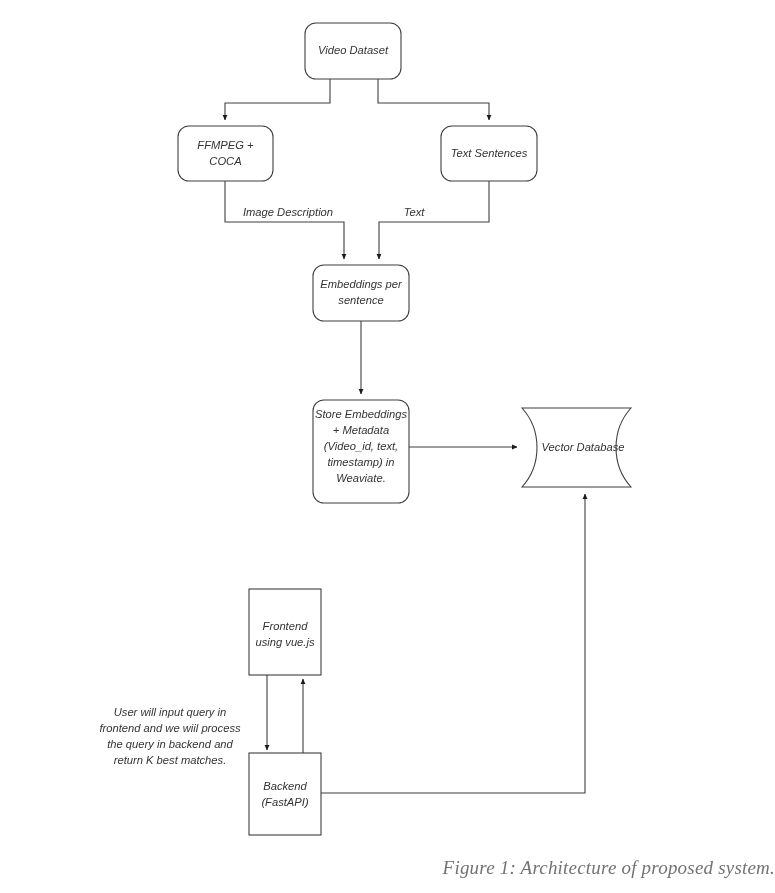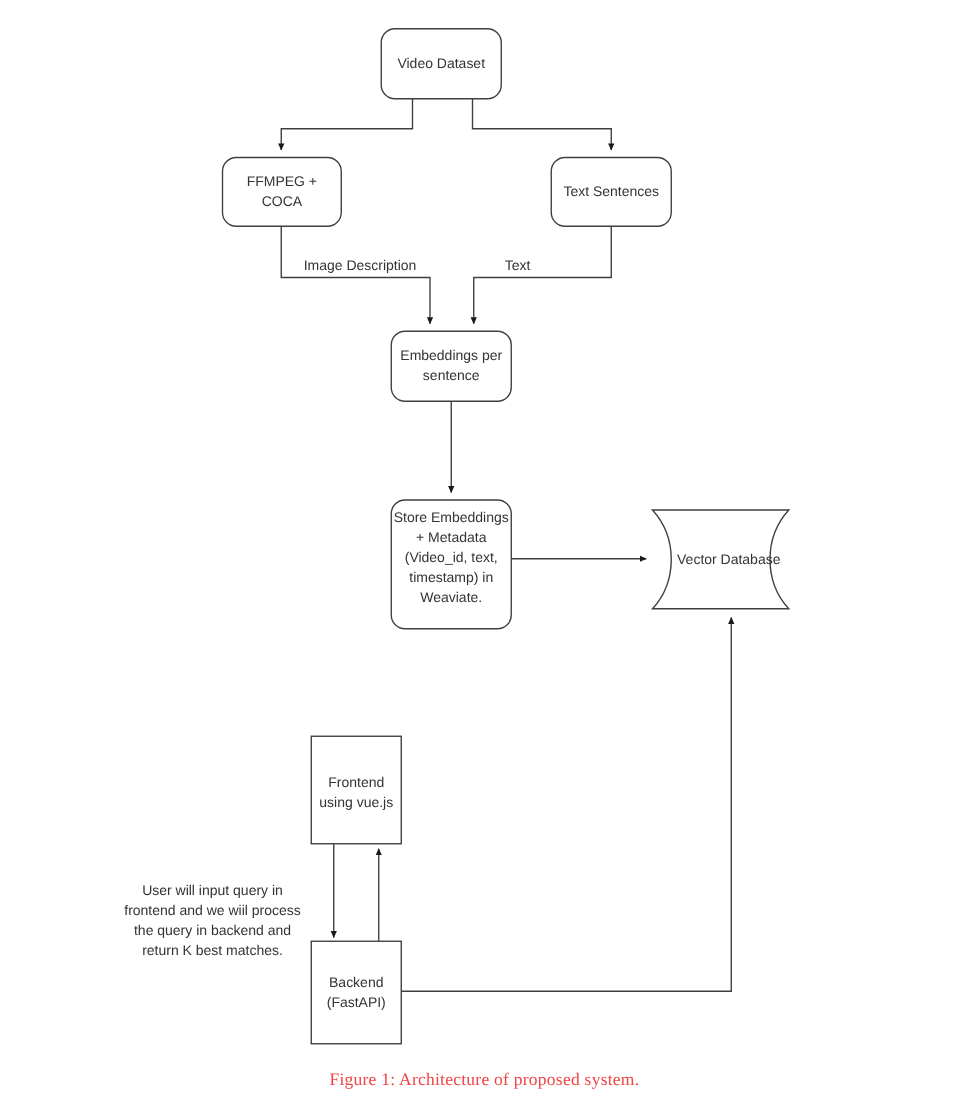--- a/index.html
+++ b/index.html
@@ -14,20 +14,21 @@
     position: relative;
     font-family: "Liberation Sans", sans-serif;
     overflow: hidden;
   }
   #diagram-root {
     position: absolute;
     left: 0;
     top: 0;
     width: 625px;
     height: 893px;
+    font-style: italic;
   }
   svg#flow {
     position: absolute;
     left: 0;
     top: 0;
     width: 775px;
     height: 893px;
     display: block;
   }
   .node-shape {
@@ -53,24 +54,24 @@
     font-size: 11.2px;
   }
   .note-text {
     font-size: 11.2px;
   }
   .caption {
     position: absolute;
     left: 0;
     top: 857px;
     width: 775px;
-    text-align: center;
+    text-align: right;
     font-family: "Liberation Serif", serif;
-    font-size: 14px;
-    color: #ef4444;
+    font-size: 19px;
+    color: #737373;
     letter-spacing: 0.2px;
   }
 </style>
 </head>
 <body>
 
 <div id="diagram-root">
 
   <svg id="flow" viewBox="0 0 775 893" xmlns="http://www.w3.org/2000/svg">
     <defs>

